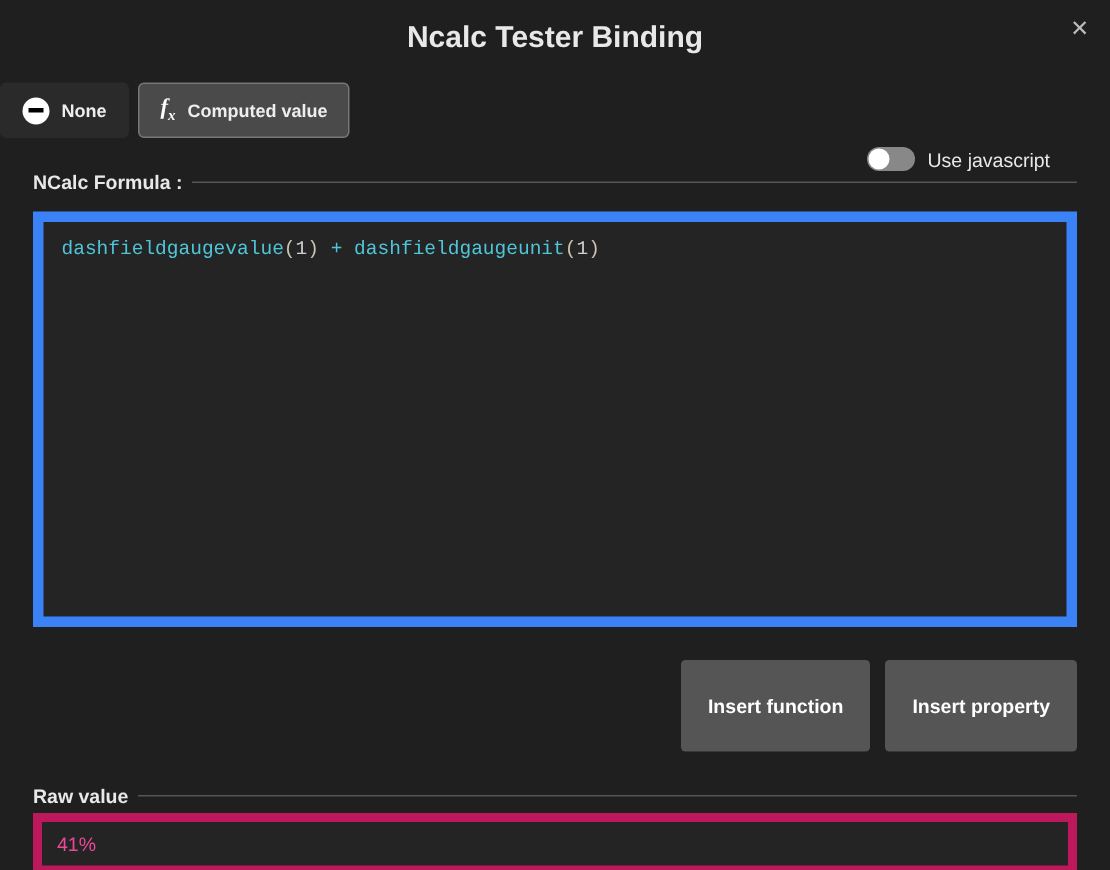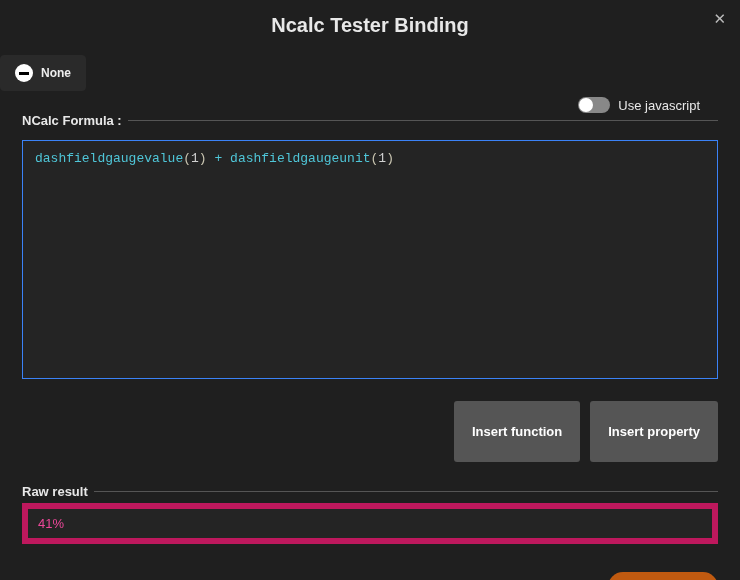--- a/index.html
+++ b/index.html
@@ -96,22 +96,22 @@
   }
   .section-label .rule {
     flex: 1;
     height: 1px;
     background: #555;
     margin-left: 2px;
   }
   .formula-box {
     margin: 12px 22px;
     background: #242424;
-    border: 1px solid #3b82f6;
-    height: 239px;
+    border: 7px solid #3b82f6;
+    height: 277px;
     padding: 10px 12px;
     font-family: Consolas, "Courier New", monospace;
     font-size: 13px;
     white-space: pre;
     overflow: auto;
   }
   .tok-fn { color: #4fc6d8; }
   .tok-par { color: #c8c4b0; }
   .tok-num { color: #d0d0d0; }
   .tok-op { color: #4fc6d8; }
@@ -164,20 +164,24 @@
 
 <div class="titlebar">Ncalc Tester Binding</div>
 
 <div class="tab-row">
   <div class="tab">
     <span class="icon-circle">
         <span class="bar"></span>
       </span>
     <span>None</span>
   </div>
+  <div class="tab selected">
+    <span class="icon-fx">f<sub>x</sub></span>
+    <span>Computed value</span>
+  </div>
 </div>
 
 <div class="toggle-row">
   <div class="toggle">
     <div class="knob"></div>
   </div>
   <span>Use javascript</span>
 </div>
 
 <div class="section-label">
@@ -187,21 +191,21 @@
 
 <div class="formula-box"><span class="tok-fn">dashfieldgaugevalue</span><span class="tok-par">(</span><span class="tok-num">1</span><span class="tok-par">)</span><span class="tok-op"> + </span><span class="tok-fn">dashfieldgaugeunit</span><span class="tok-par">(</span><span class="tok-num">1</span><span class="tok-par">)</span></div>
 
 <div class="btn-row">
   <button class="btn">Insert function</button>
   <button class="btn">Insert property</button>
 </div>
 
 <div class="raw-section">
   <div class="section-label">
-    <span>Raw result</span>
+    <span>Raw value</span>
     <span class="rule"></span>
   </div>
   <div class="raw-input">41%</div>
 </div>
 
 <div class="ok-row">
   <button class="btn btn-ok">Ok</button>
 </div>
 
 </body></html>

